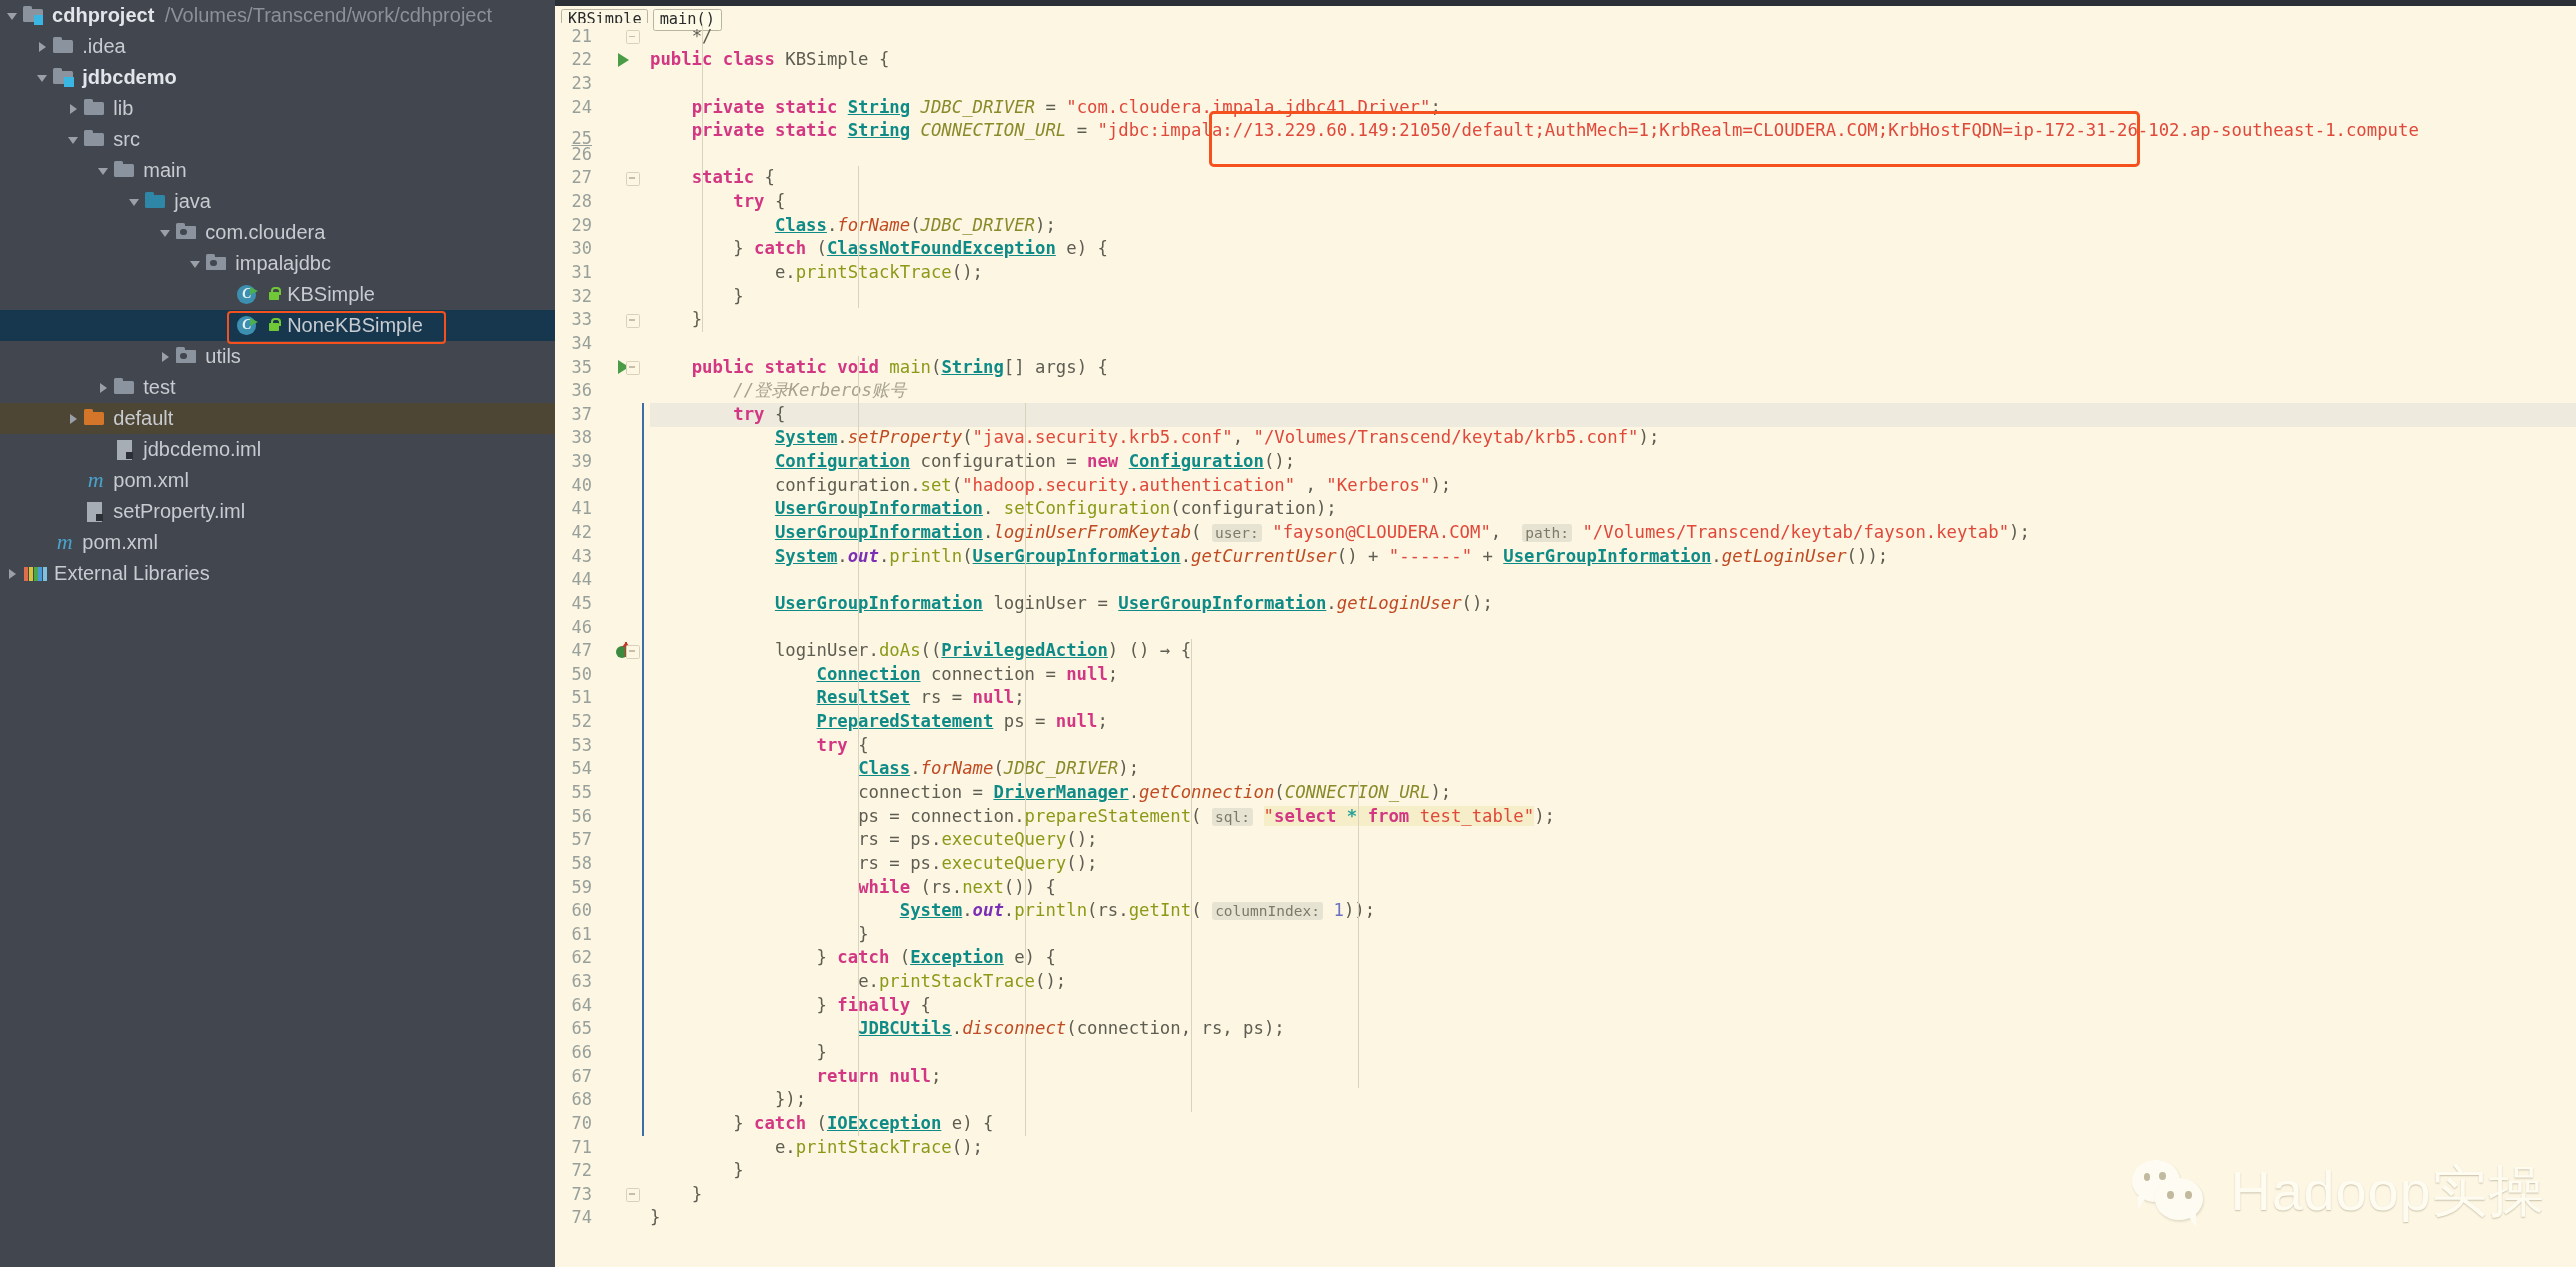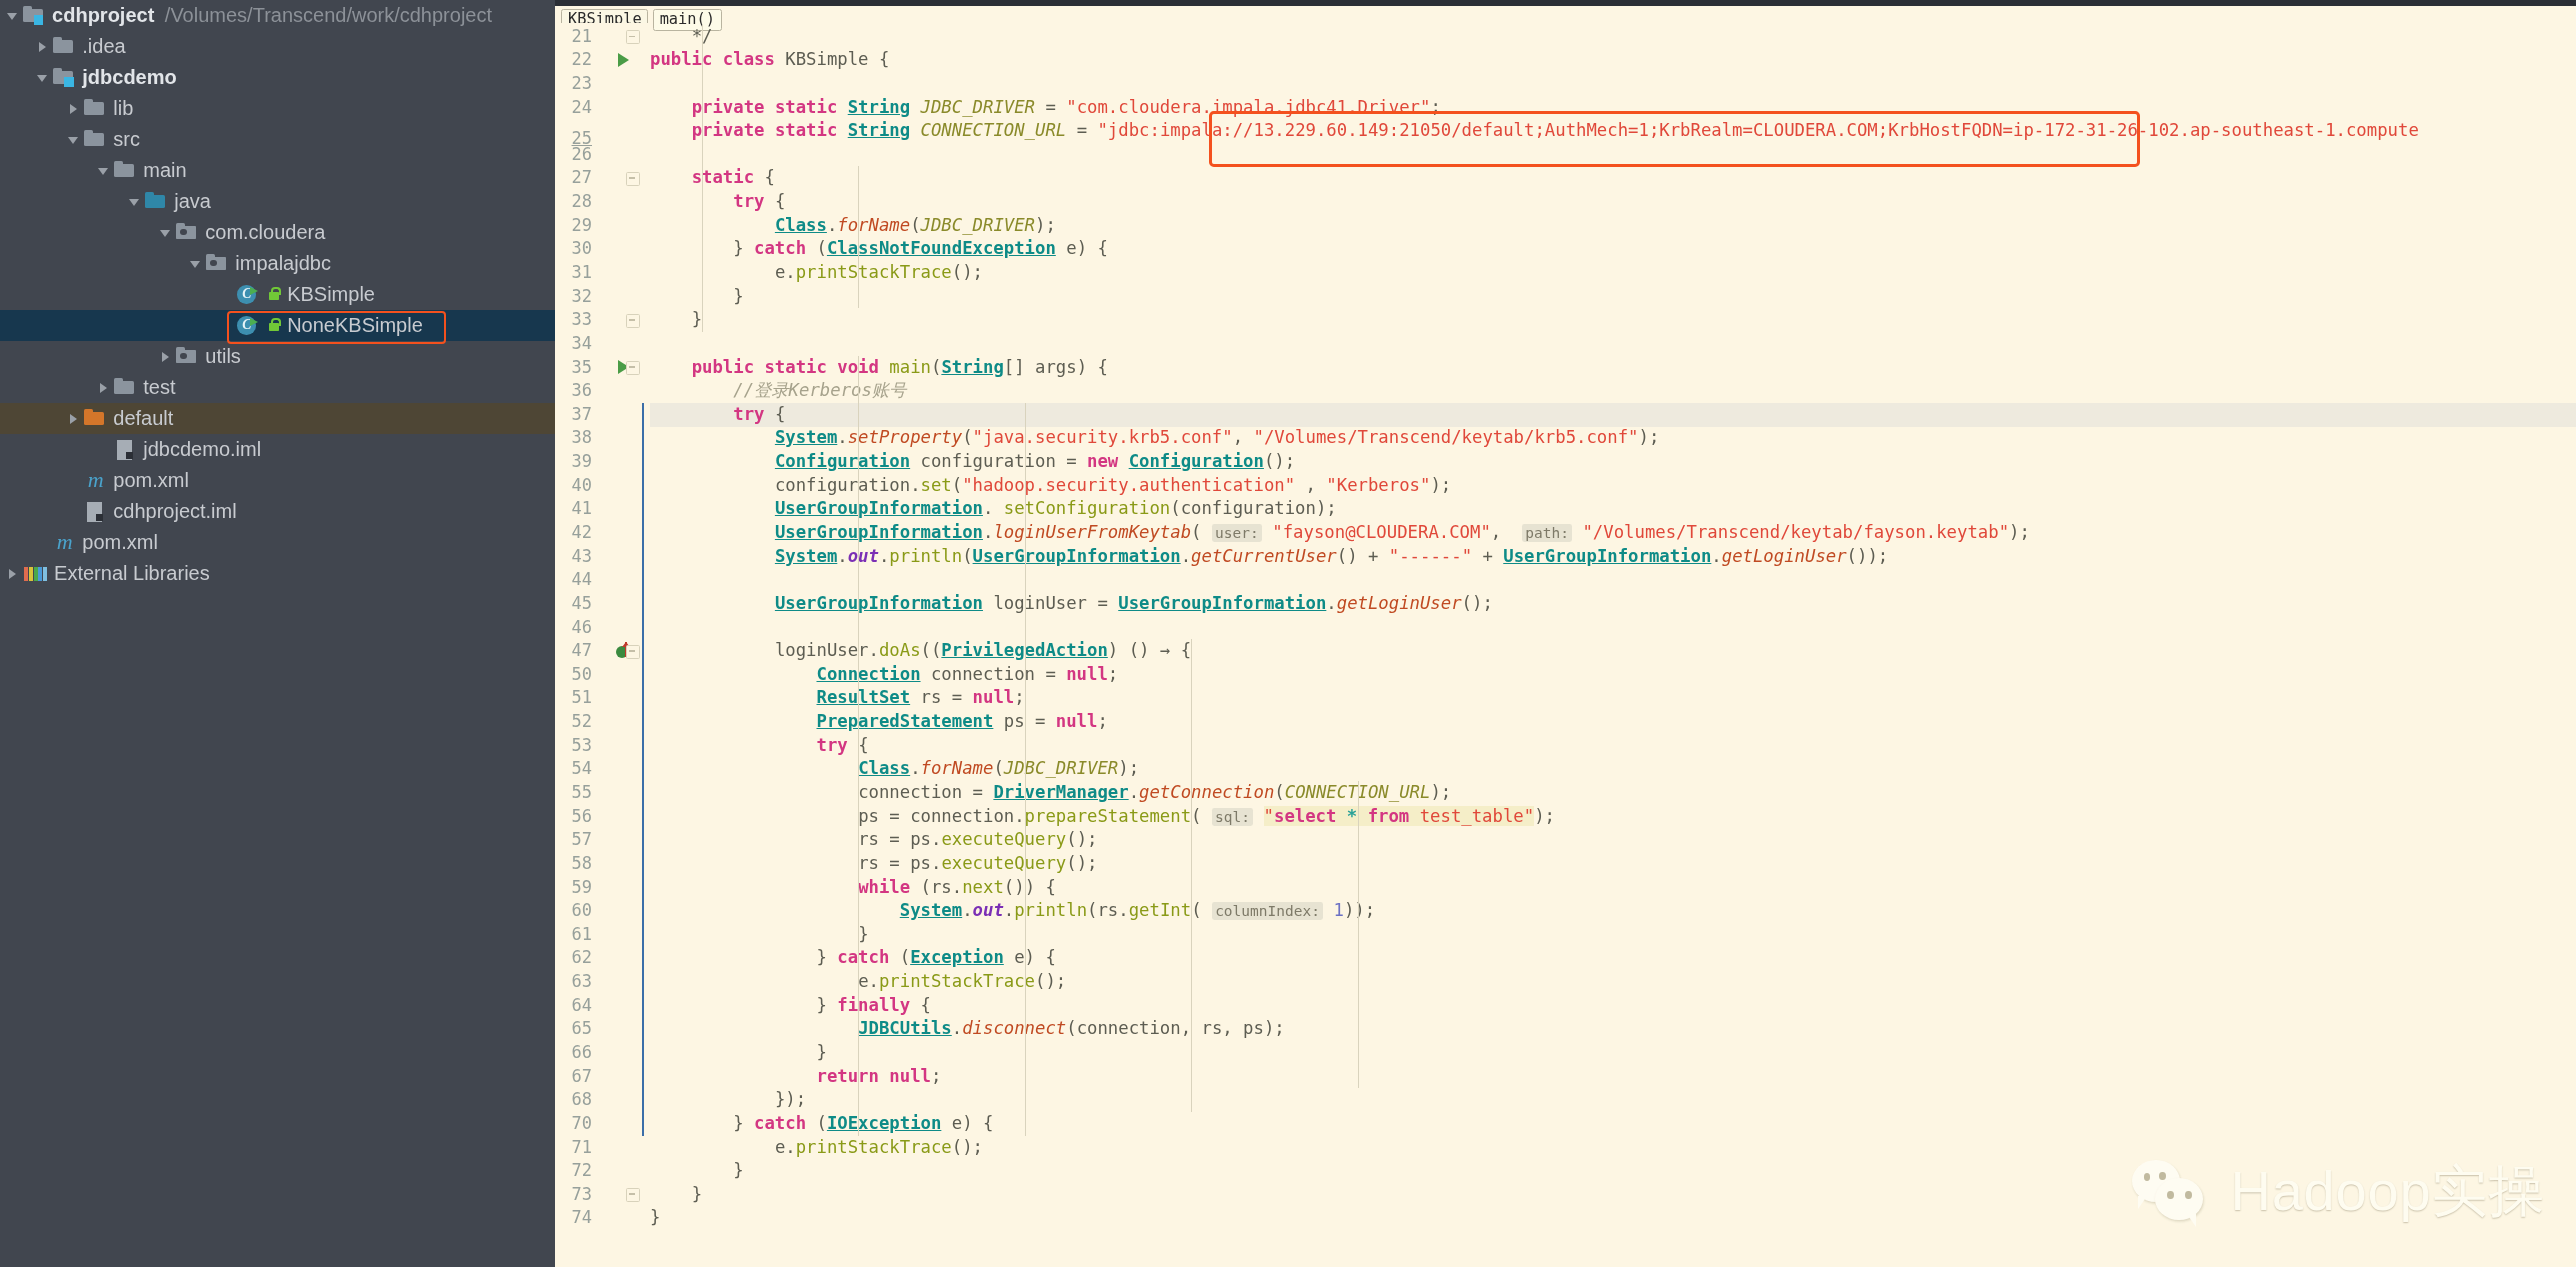--- a/index.html
+++ b/index.html
@@ -265,21 +265,21 @@
         <div class="tree-row" style="padding-left: 66px;">
           <span class="arrow "></span>
           <span class="ic mvn">
             <i class="m">m</i>
           </span>
           <span class="tree-label">pom.xml</span>
         </div>
         <div class="tree-row" style="padding-left: 66px;">
           <span class="arrow "></span>
           <span class="ic iml"></span>
-          <span class="tree-label">cdhproject.iml</span>
+          <span class="tree-label">setProperty.iml</span>
         </div>
         <div class="tree-row" style="padding-left: 35px;">
           <span class="arrow "></span>
           <span class="ic mvn">
             <i class="m">m</i>
           </span>
           <span class="tree-label">pom.xml</span>
         </div>
         <div class="tree-row" style="padding-left: 4.8px;">
           <span class="arrow closed"></span>

